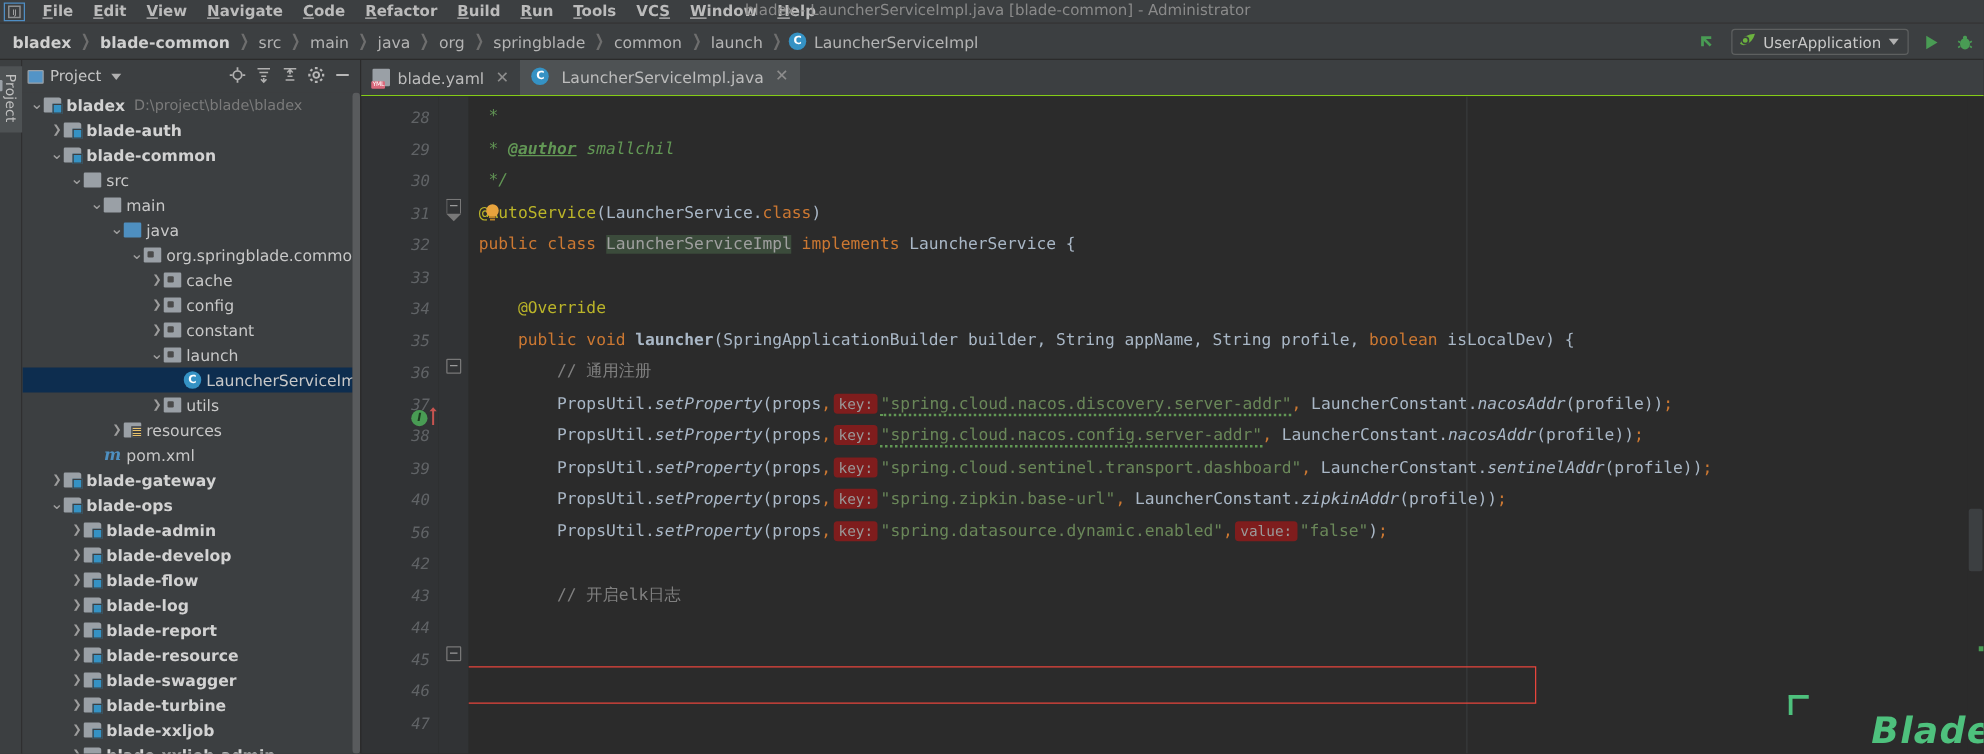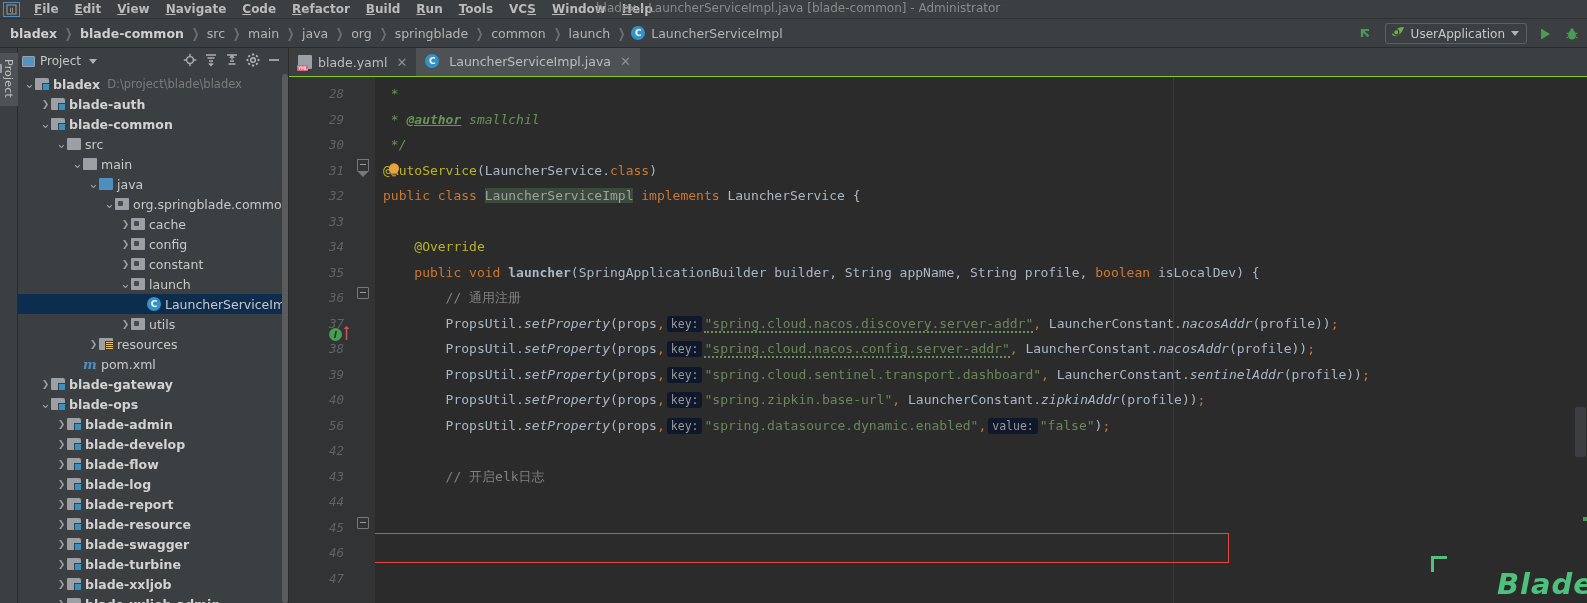--- a/index.html
+++ b/index.html
@@ -244,21 +244,21 @@
   
   .kw   { color: #cc7832; }
   .str  { color: #6a8759; }
   .cmt  { color: #808080; }
   .cmtdoc { color: #629755; font-style: italic; }
   .ann  { color: #bbb529; }
   .txt  { color: #a9b7c6; }
   .ital { font-style: italic; }
   .classname { background: #3b4b3b; color: #a0a0a0; }
   .hint {
-    background: #0f172a; color: #9a9a9a; font-size: 11.5px;
+    background: #7f1d1d; color: #9a9a9a; font-size: 11.5px;
     border-radius: 3px; padding: 1px 4px; margin: 15px 2px;
   }
   .squig {
     border-bottom: 2px dotted #629755; padding-bottom: 0;
   }
   .ul { text-decoration: underline; }
 
   .gutter-i {
     position: absolute; left: 40px; width: 13px; height: 13px;
     border-radius: 50%; background: #499c54; color: #1b3d1f;

